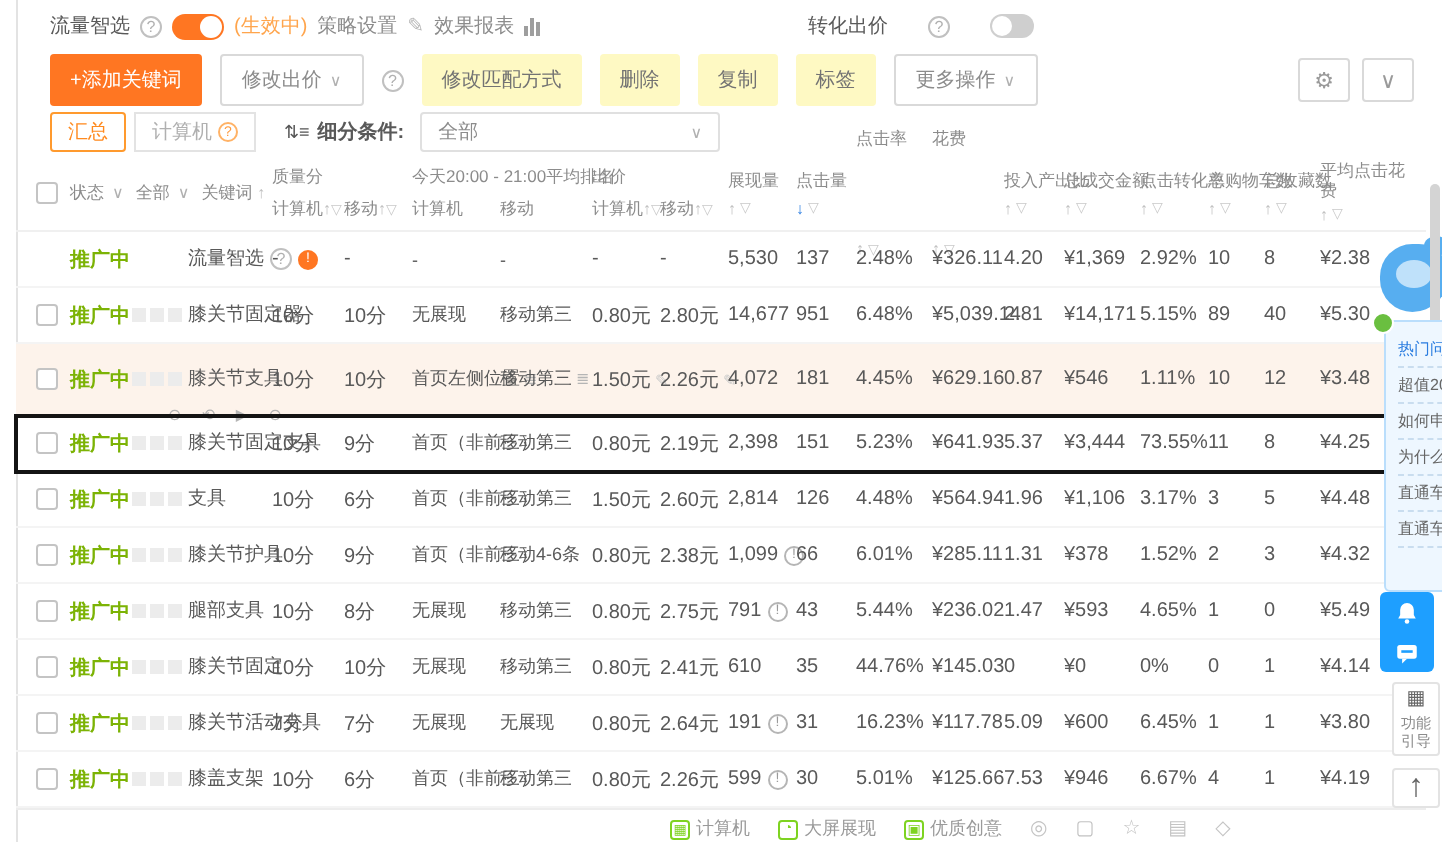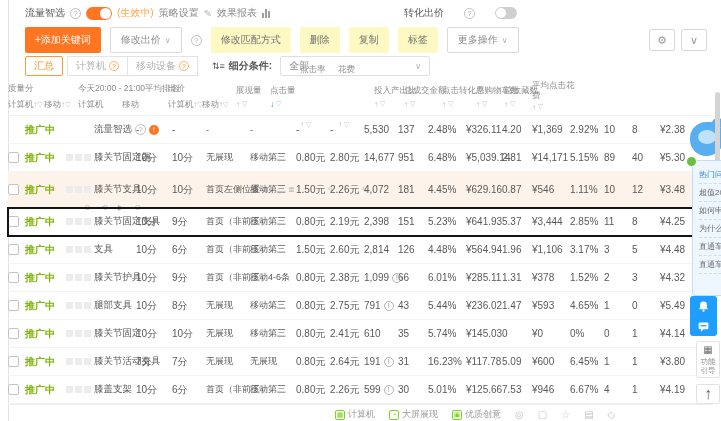--- a/index.html
+++ b/index.html
@@ -58,21 +58,21 @@
   .arr { color:#c0c0c0; font-size:8px; cursor:pointer; }
   .arr.active { color:#2b7de0; font-weight:bold; }
   .fun { color:#c9c9c9; font-size:7px; cursor:pointer; }
   .cb { width:11px; height:11px; border:1px solid #c4c4c4; border-radius:2px; background:#fff; display:inline-block; cursor:pointer; flex:none; }
 
   .tbody { font-size:10px; }
   .tr { display:flex; align-items:center; height:28px; border-bottom:1px solid #f4f4f4; width:700px; position:relative; }
   .tr.has-actions { height:36px; background:#fdf3eb; }
   .tr.hl-border { outline:2px solid #141414; outline-offset:-1px; }
   .td { white-space:nowrap; overflow:visible; }
-  .c1 { width:58px; display:flex; align-items:center; gap:6px; }
+  .c1 { width:58px; display:flex; align-items:center; gap:6px; padding-left:10px; }
   .c2 { width:70px; display:flex; align-items:center; gap:3px; position:relative; }
   .c3 { width:36px; } .c4 { width:34px; }
   .c5 { width:44px; font-size:9px; } .c6 { width:46px; font-size:9px; }
   .c7 { width:34px; } .c8 { width:34px; }
   .c9 { width:34px; } .c10 { width:30px; } .c11 { width:38px;gap:44px; }
   .c12 { width:36px;gap:44px; } .c13 { width:30px; } .c14 { width:38px; }
   .c15 { width:34px; } .c16 { width:28px; } .c17 { width:28px; } .c18 { width:48px; }
   .w-c3{width:36px}.w-c4{width:34px}.w-c5{width:44px}.w-c6{width:46px}.w-c7{width:34px}.w-c8{width:34px}
   .status { color:#7cb305; font-weight:bold; font-size:10px; }
   .sq3 { display:inline-flex; gap:2px; }
@@ -167,34 +167,36 @@
       <span class="sqbtn">∨</span>
     </span>
   </div>
 
   <div class="filterbar">
     <span class="tab sel">汇总</span>
     <span class="tab">
         <span>计算机</span>
         <span class="i-oq">?</span>
       </span>
-    <span class="tab" style="border-left:none">
-        <span>移动设备</span>
-        <span class="i-oq">?</span>
-      </span>
     <span class="cond-ic">⇅≡</span>
     <span class="cond-lab">细分条件:</span>
     <span class="select">
         <span>全部</span>
         <span class="caret">∨</span>
       </span>
   </div>
 
   <div class="tablewrap">
     <div class="thead">
+      <div class="hl">
+        <span class="cb"></span>
+        <span><span>状态</span><span class="caret">∨</span></span>
+        <span><span>全部</span><span class="caret">∨</span></span>
+        <span><span>关键词</span> <span class="arr">↑</span></span>
+      </div>
       <div class="hg" style="width:70px">
         <div class="hg-t">质量分</div>
         <div class="hg-s">
           <span class="w-c3"><span>计算机</span><span class="arr">↑</span><span class="fun">▽</span></span>
           <span class="w-c4"><span>移动</span><span class="arr">↑</span><span class="fun">▽</span></span>
         </div>
       </div>
       <div class="hg" style="width:90px">
         <div class="hg-t">今天20:00 - 21:00平均排名</div>
         <div class="hg-s">
@@ -398,21 +400,21 @@
       <div class="td c5"><span>首页（非前三）</span></div>
       <div class="td c6"><span>移动第三</span></div>
       <div class="td c7"><span>0.80元</span></div>
       <div class="td c8"><span>2.19元</span></div>
       <div class="td c9"><span>2,398</span></div>
       <div class="td c10">151</div>
       <div class="td c11">5.23%</div>
       <div class="td c12">¥641.93</div>
       <div class="td c13">5.37</div>
       <div class="td c14">¥3,444</div>
-      <div class="td c15">2.85%</div>
+      <div class="td c15">73.55%</div>
       <div class="td c16">11</div>
       <div class="td c17">8</div>
       <div class="td c18">¥4.25</div>
     </div>
         <div class="tr">
       <div class="td c1">
         <span class="cb"></span>
         <span class="status">推广中</span>
       </div>
       <div class="td c2">
@@ -518,21 +520,21 @@
 
       </div>
       <div class="td c3">10分</div>
       <div class="td c4">10分</div>
       <div class="td c5"><span>无展现</span></div>
       <div class="td c6"><span>移动第三</span></div>
       <div class="td c7"><span>0.80元</span></div>
       <div class="td c8"><span>2.41元</span></div>
       <div class="td c9"><span>610</span></div>
       <div class="td c10">35</div>
-      <div class="td c11">5.74%</div>
+      <div class="td c11">44.76%</div>
       <div class="td c12">¥145.03</div>
       <div class="td c13">0</div>
       <div class="td c14">¥0</div>
       <div class="td c15">0%</div>
       <div class="td c16">0</div>
       <div class="td c17">1</div>
       <div class="td c18">¥4.14</div>
     </div>
         <div class="tr imp-info">
       <div class="td c1">

